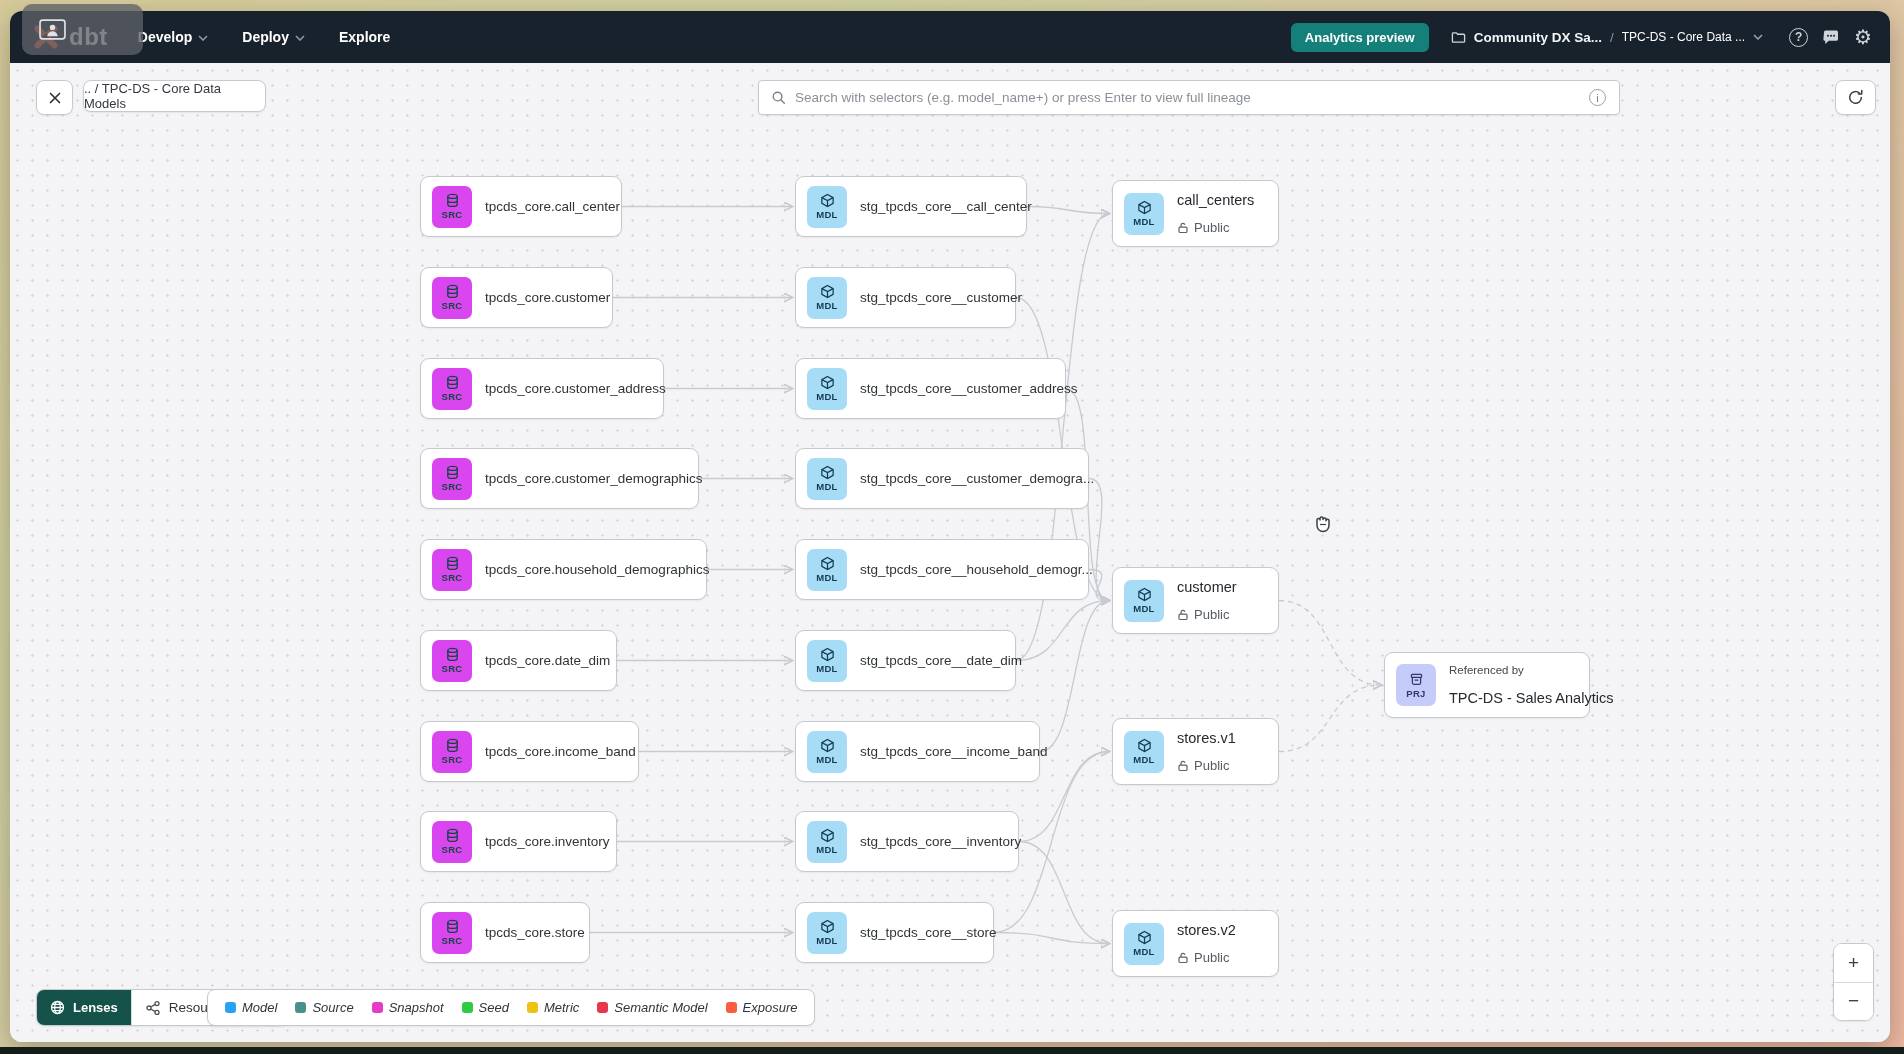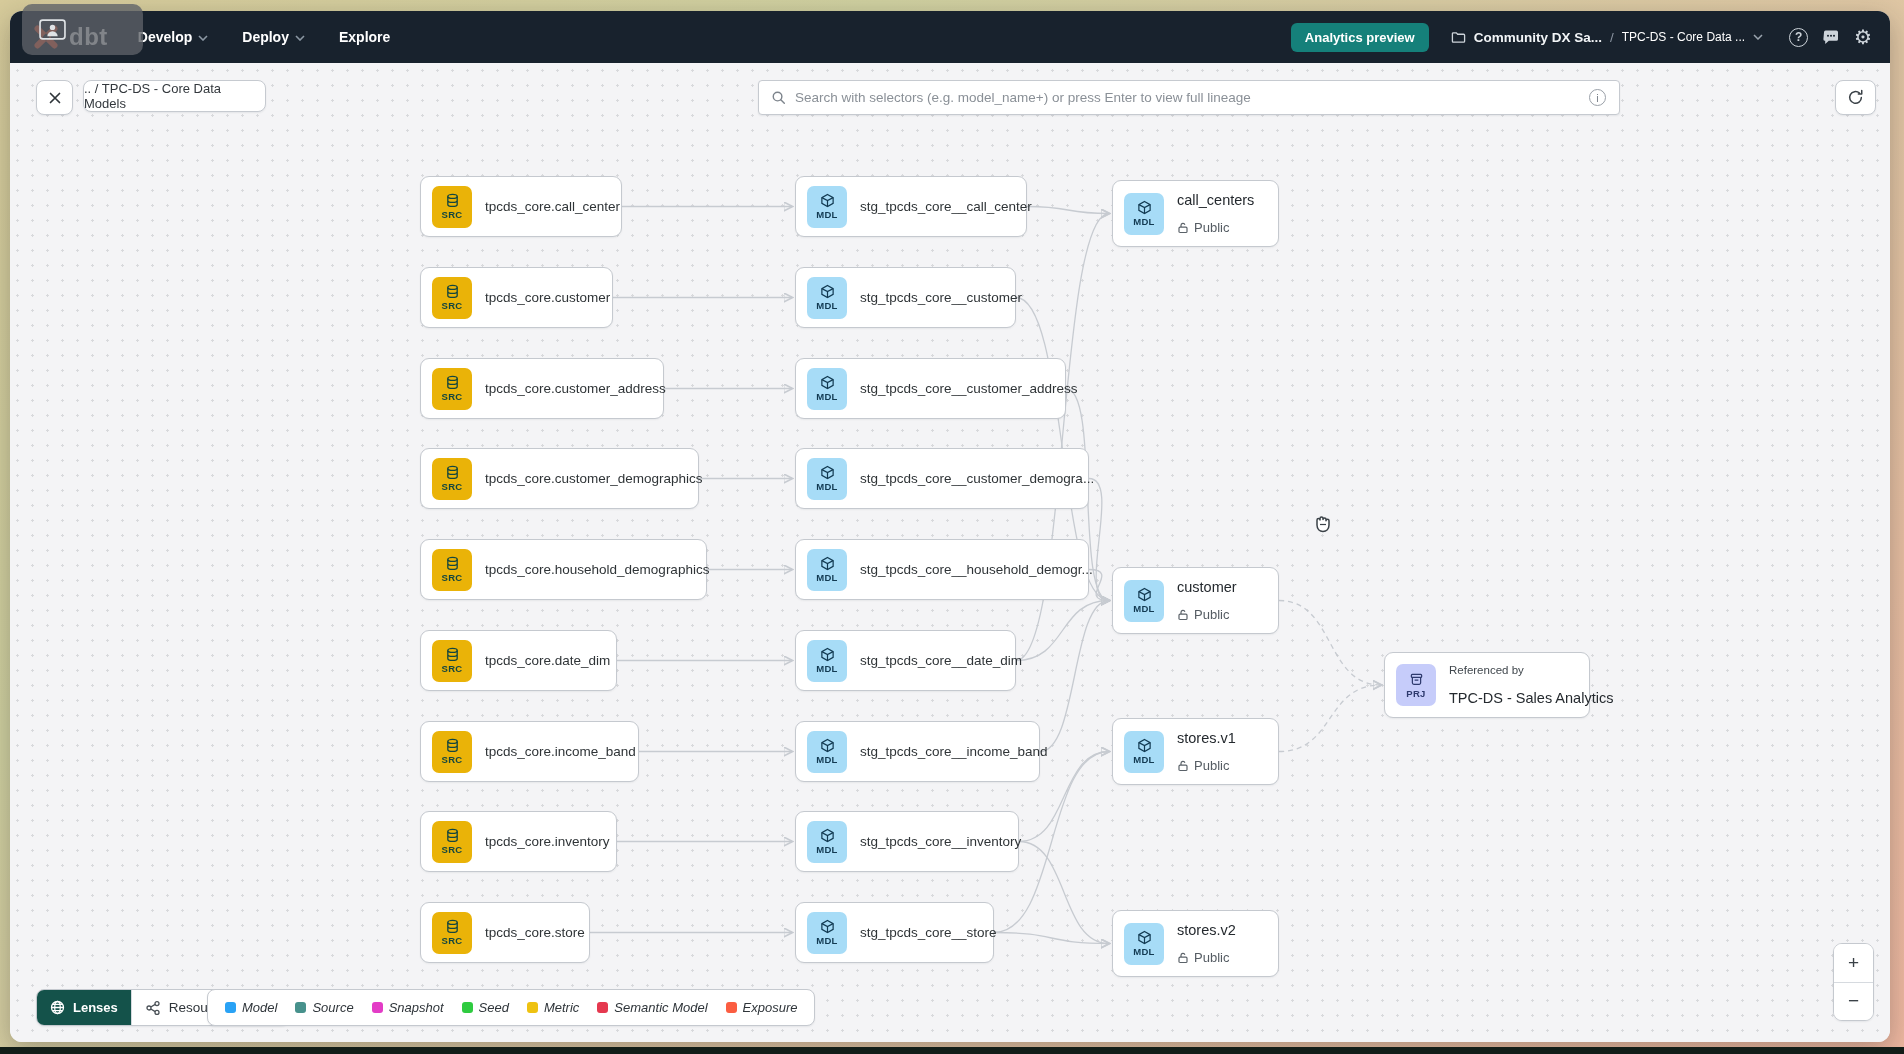--- a/index.html
+++ b/index.html
@@ -60,21 +60,21 @@
     color:#7d848c; font-size:11px; display:flex; align-items:center; justify-content:center; cursor:pointer; }
   .refresh-btn { left:1825px; width:41px; height:35px; }
 
   
   .node { position:absolute; background:#fff; border:1px solid #c5c9cf; border-radius:9px;
     box-shadow:0 1px 2px rgba(20,30,40,.06); display:flex; align-items:center; gap:13px;
     padding:0 12px 0 11px; z-index:2; cursor:pointer; }
   .badge { width:40px; height:42px; border-radius:7px; display:flex; flex-direction:column; align-items:center; justify-content:center; gap:1px; flex:0 0 auto; }
   .badge svg { display:block; }
   .badge-label { font-size:9.5px; font-weight:bold; letter-spacing:.3px; }
-  .b-source { background:#eab308; color:#14463f; }
+  .b-source { background:#d946ef; color:#14463f; }
   .b-model { background:#a7dcf7; color:#123a52; }
   .b-project { background:#c6ccfa; color:#2e3a6e; }
   .nlabel { font-size:13.5px; color:#2f3437; white-space:nowrap;text-align:center; }
   .node.tall .nlabel { font-size:14.5px; color:#24292e; }
   .nsub { font-size:11.5px; color:#40474d; margin-bottom:14px; }
   .access { display:flex; align-items:center; gap:5px; margin-top:12px; }
   .access span { font-size:13px; color:#555c63; }
 
   
   .grab-cursor { position:absolute; left:1300px; top:449px; z-index:10; }

